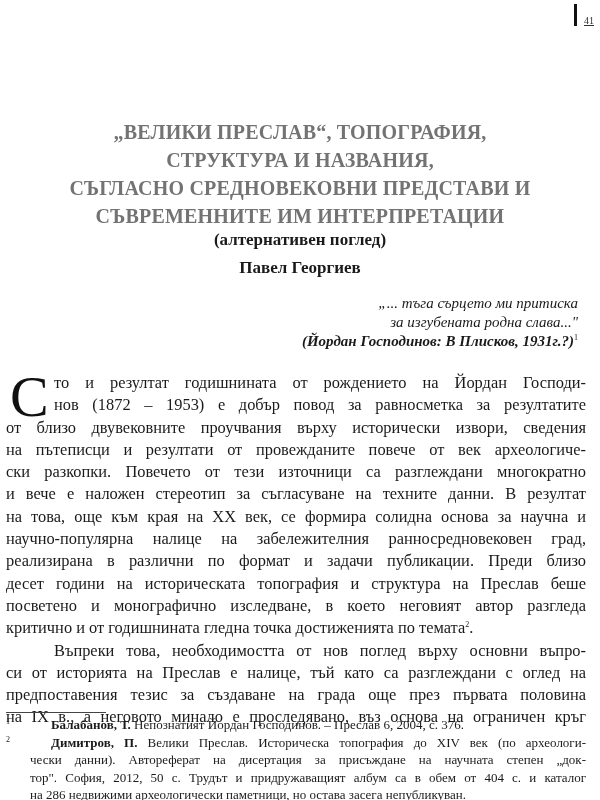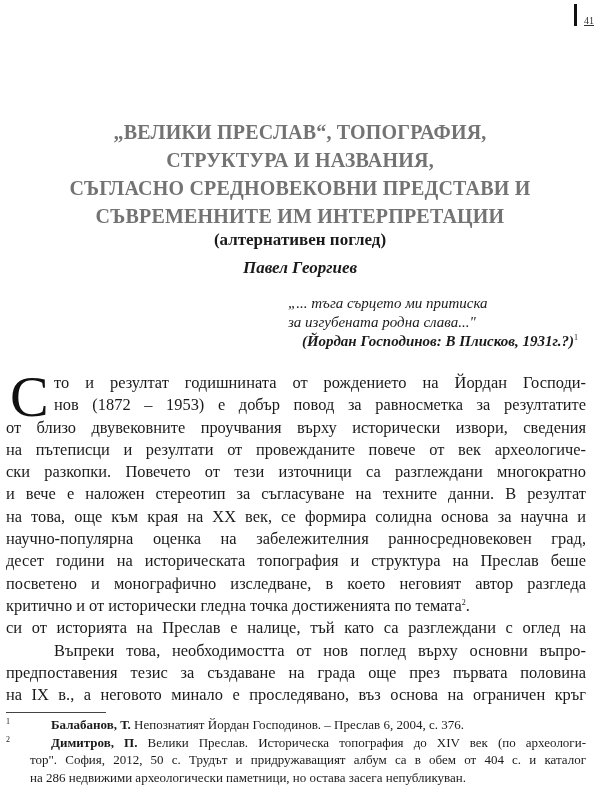--- a/index.html
+++ b/index.html
@@ -60,26 +60,26 @@
       margin-top: -2px;
     }
     .author {
       position: absolute;
       top: 258px;
       left: 0;
       width: 600px;
       text-align: center;
       font-size: 17px;
       font-weight: bold;
-      font-style: italic;
     }
     .epigraph {
       position: absolute;
       top: 294px;
       right: 22px;
+      text-align: right;
       font-size: 15px;
       font-style: italic;
       line-height: 19px;
     }
     .epigraph .cite {
       font-style: normal;
       margin-left: 14px;
     }
     .epigraph .cite b {
       font-style: italic;
@@ -193,36 +193,38 @@
 
 <div class="body-text">
   <span class="dropcap">С</span>
   <span class="line dropcap-line">то и резултат годишнината от рождението на Йордан Господи-</span>
   <span class="line dropcap-line">нов (1872 – 1953) е добър повод за равносметка за резултатите</span>
   <span class="line">от близо двувековните проучвания върху исторически извори, сведения</span>
   <span class="line">на пътеписци и резултати от провежданите повече от век археологиче-</span>
   <span class="line">ски разкопки. Повечето от тези източници са разглеждани многократно</span>
   <span class="line">и вече е наложен стереотип за съгласуване на техните данни. В резултат</span>
   <span class="line">на това, още към края на XX век, се формира солидна основа за научна и</span>
-  <span class="line">научно-популярна оценка на забележителния ранносредновековен град,</span>
+  <span class="line">научно-популярна налице на забележителния ранносредновековен град,</span>
+  <span class="line">реализирана в различни по формат и задачи публикации. Преди близо</span>
   <span class="line">десет години на историческата топография и структура на Преслав беше</span>
   <span class="line">посветено и монографично изследване, в което неговият автор разгледа</span>
-  <span class="line last"><span>критично и от исторически гледна точка достиженията по темата</span><sup>2</sup><span>.</span></span>
+  <span class="line last"><span>критично и от годишнината гледна точка достиженията по темата</span><sup>2</sup><span>.</span></span>
+  <span class="line indent">Въпреки това, необходимостта от нов поглед върху основни въпро-</span>
   <span class="line">си от историята на Преслав е налице, тъй като са разглеждани с оглед на</span>
-  <span class="line indent">Въпреки това, необходимостта от нов поглед върху основни въпро-</span>
   <span class="line">предпоставения тезис за създаване на града още през първата половина</span>
   <span class="line">на IX в., а неговото минало е проследявано, въз основа на ограничен кръг</span>
 </div>
 
 <div class="footnote-rule"></div>
 
 <div class="footnotes">
   <div class="fn">
     <span class="fn-num">1</span>
     <span class="fn-line last"><b>Балабанов, Т.</b><span> Непознатият Йордан Господинов. – Преслав 6, 2004, с. 376.</span></span>
   </div>
   <div class="fn">
     <span class="fn-num">2</span>
     <span class="fn-line"><b>Димитров, П.</b><span> Велики Преслав. Историческа топография до XIV век (по археологи-</span></span>
+    <span class="fn-line cont">чески данни). Автореферат на дисертация за присъждане на научната степен „док-</span>
     <span class="fn-line cont">тор". София, 2012, 50 с. Трудът и придружаващият албум са в обем от 404 с. и каталог</span>
     <span class="fn-line cont last">на 286 недвижими археологически паметници, но остава засега непубликуван.</span>
   </div>
 </div>
 
 </body></html>

